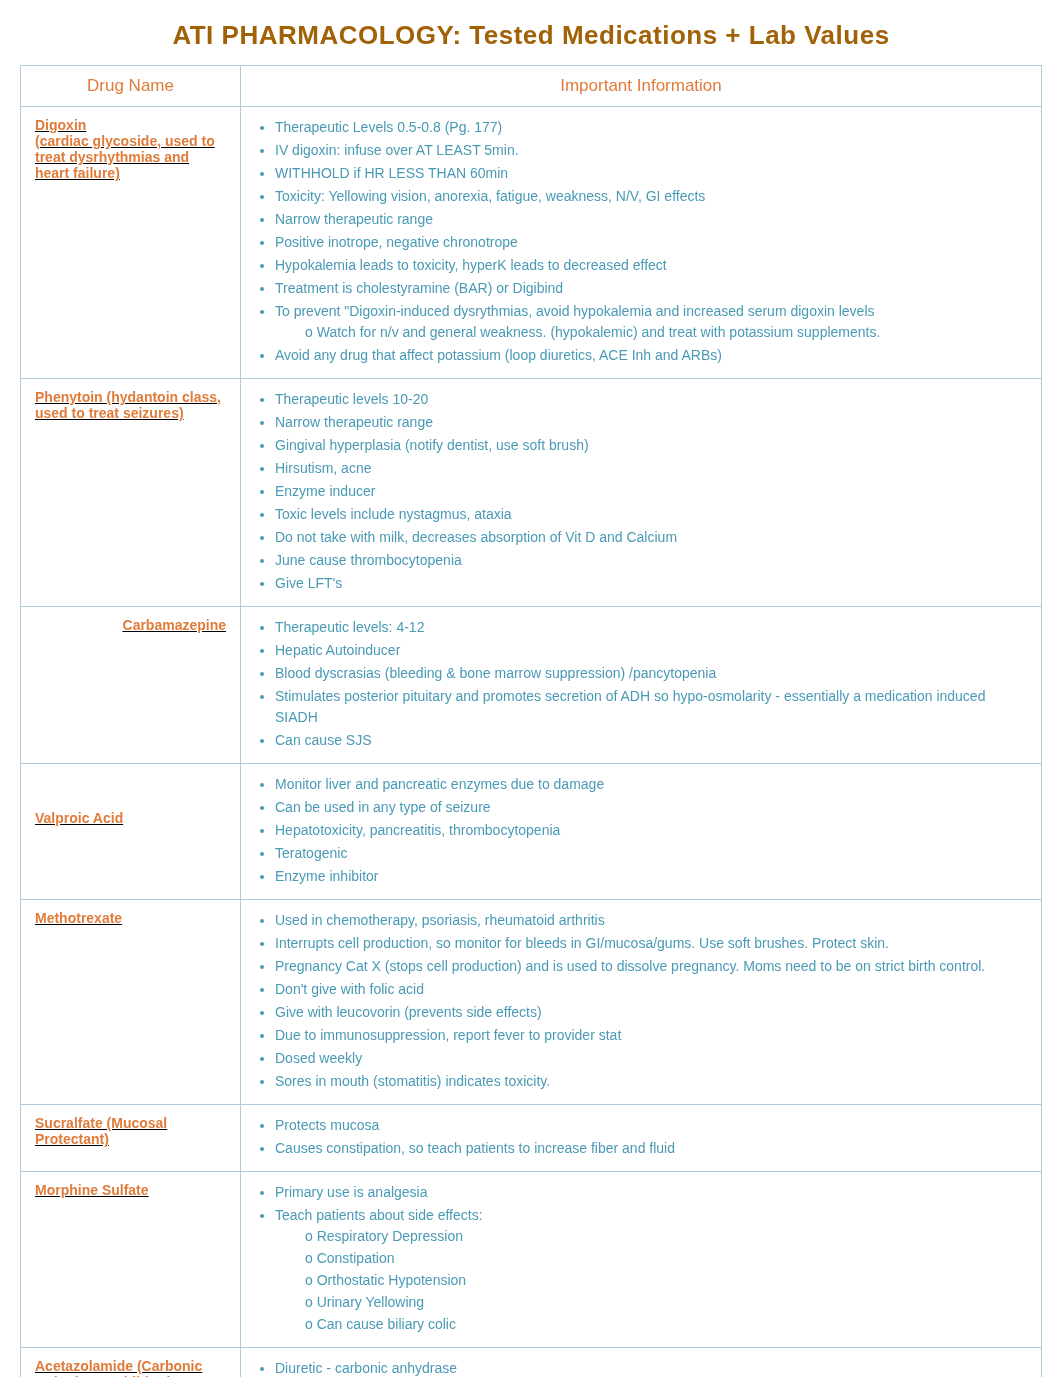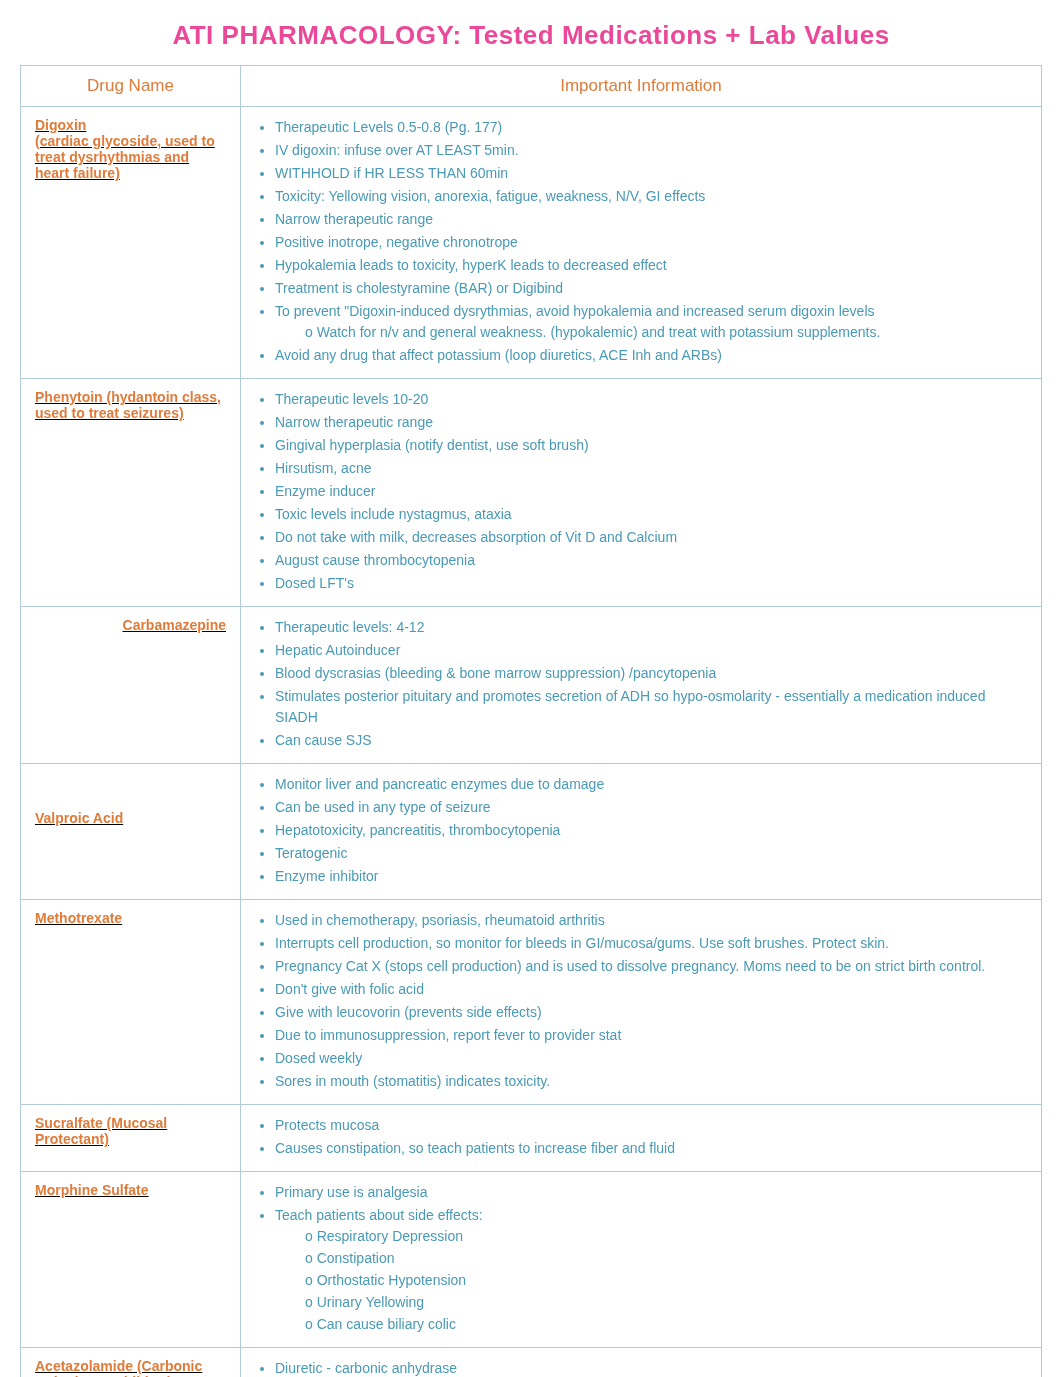--- a/index.html
+++ b/index.html
@@ -4,21 +4,21 @@
   <style>
     * { box-sizing: border-box; margin: 0; padding: 0; }
     body {
       font-family: Arial, sans-serif;
       background: #fff;
       padding: 20px;
       width: 1062px;
     }
     .page-title {
       text-align: center;
-      color: #ec4899;
+      color: #a16207;
       font-size: 26px;
       font-weight: bold;
       margin-bottom: 14px;
       letter-spacing: 0.5px;
     }
     .main-table {
       width: 100%;
       border-collapse: collapse;
       border: 1.5px solid #b0ccd8;
     }
@@ -118,22 +118,22 @@
         </td>
         <td class="info-cell">
           <ul>
             <li>Therapeutic levels 10-20</li>
             <li>Narrow therapeutic range</li>
             <li>Gingival hyperplasia (notify dentist, use soft brush)</li>
             <li>Hirsutism, acne</li>
             <li>Enzyme inducer</li>
             <li>Toxic levels include nystagmus, ataxia</li>
             <li>Do not take with milk, decreases absorption of Vit D and Calcium</li>
-            <li>August cause thrombocytopenia</li>
-            <li>Dosed LFT's</li>
+            <li>June cause thrombocytopenia</li>
+            <li>Give LFT's</li>
           </ul>
         </td>
       </tr>
       <tr class="data-row">
         <td class="drug-name-cell">
           <div class="drug-name" style="white-space: pre-line; text-align: right;">Carbamazepine</div>
         </td>
         <td class="info-cell">
           <ul>
             <li>Therapeutic levels: 4-12</li>

